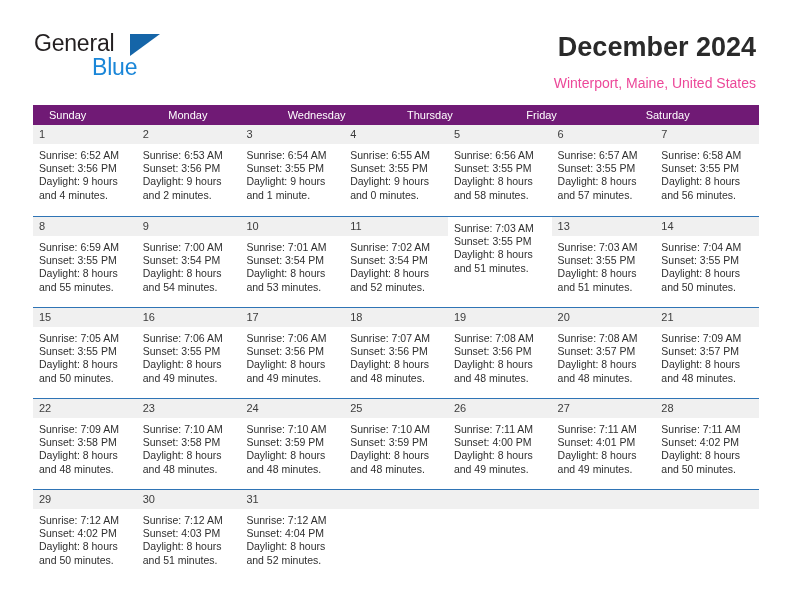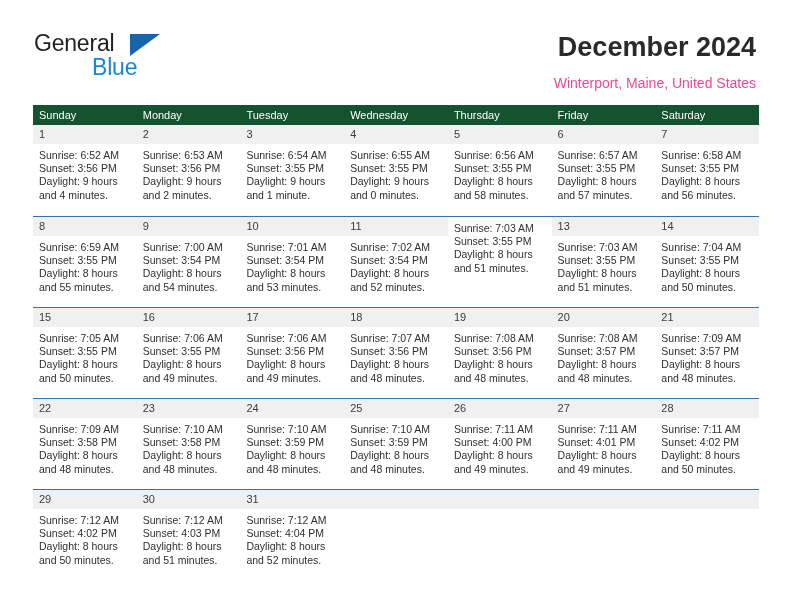--- a/index.html
+++ b/index.html
@@ -81,22 +81,23 @@
 
   
   .calendar {
     position: absolute;
     left: 33px;
     top: 105px;
     width: 726px;
   }
   .weekhead {
     display: flex;
-    background: #14532d;
+    background: #701a75;
     height: 20px;
+    padding-left: 10px;
   }
   .weekhead .dow {
     flex: 1 1 0;
     color: #ffffff;
     font-size: 11px;
     line-height: 20px;
     padding-left: 6px;
     white-space: nowrap;
     overflow: hidden;
   }
@@ -147,21 +148,20 @@
 
     <div class="title">December 2024</div>
     <div class="subtitle">Winterport, Maine, United States</div>
   </div>
 
   <div class="calendar">
 
     <div class="weekhead">
       <div class="dow">Sunday</div>
       <div class="dow">Monday</div>
-      <div class="dow">Tuesday</div>
       <div class="dow">Wednesday</div>
       <div class="dow">Thursday</div>
       <div class="dow">Friday</div>
       <div class="dow">Saturday</div>
     </div>
 
     <div id="weeks-container">
         <div class="week">
           <div class="cell">
             <div class="daynum">1</div>

